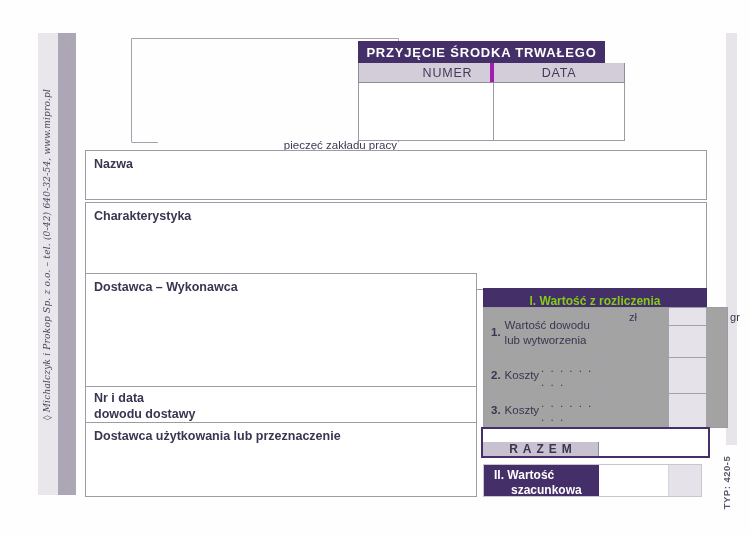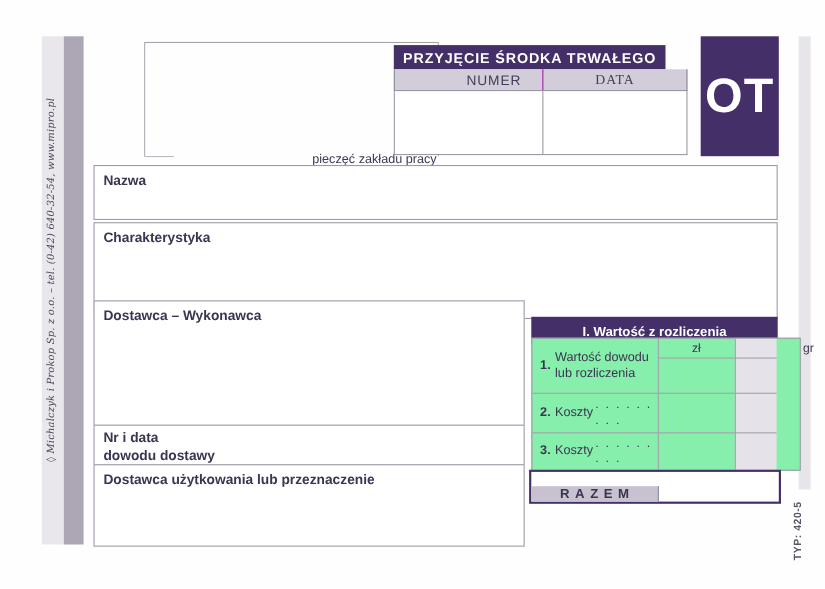--- a/index.html
+++ b/index.html
@@ -32,22 +32,22 @@
     position:absolute; left:358px; top:41px; width:247px; height:22px; background:#452f68;
     color:#ffffff; font-weight:bold; font-size:13px; letter-spacing:0.8px;
     display:flex; align-items:center; justify-content:center; box-sizing:border-box; white-space:nowrap;
   }
   .hdr-row {
     position:absolute; left:358px; top:63px; width:267px; height:20px; background:#d2cdd9;
     border-left:1px solid #8f8b9b; border-right:1px solid #8f8b9b; border-bottom:1px solid #8f8b9b;
     display:flex; box-sizing:border-box; color:#413c58; font-size:12.5px; letter-spacing:0.8px;
   }
   .hdr-row .cell { display:flex; align-items:center; justify-content:center; height:100%; box-sizing:border-box; }
-  .hdr-row .cell.numer { width:135px; border-right:1px solid #a21caf;padding-left:46px; }
-  .hdr-row .cell.data  { flex:1;font-family:Liberation Serif, serif; }
+  .hdr-row .cell.numer { width:135px; border-right:4px solid #a21caf;padding-left:46px; }
+  .hdr-row .cell.data  { flex:1; }
   .hdr-cells {
     position:absolute; left:358px; top:83px; width:267px; height:58px; background:#ffffff;
     border-left:1px solid #9e9aa6; border-right:1px solid #9e9aa6; border-bottom:1px solid #9e9aa6;
     display:flex; box-sizing:border-box;
   }
   .hdr-cells .cell { height:100%; box-sizing:border-box; }
   .hdr-cells .cell.numer { width:135px; border-right:1px solid #9e9aa6; }
   .hdr-cells .cell.data { flex:1; }
   .ot-box {
     position:absolute; left:637px; top:33px; width:71px; height:109px; background:#452f68;
@@ -60,25 +60,25 @@
     color:#3a3550; font-weight:bold; font-size:12.5px; padding:5px 8px; line-height:1.3;
   }
   .fbox-nazwa  { left:85px; top:150px; width:622px; height:50px; }
   .fbox-char   { left:85px; top:202px; width:622px; height:88px; }
   .fbox-dost   { left:85px; top:273px; width:392px; height:114px; }
   .fbox-nrdata { left:85px; top:386px; width:392px; height:37px; padding-top:3px; }
   .fbox-miejsce{ left:85px; top:422px; width:392px; height:75px; }
   
   .vbar1 {
     position:absolute; left:483px; top:288px; width:224px; height:25px; background:#452f68;
-    color:#ffffff; font-weight:bold; font-size:12px; display:flex; align-items:center; justify-content:center;
+    color:#84cc16; font-weight:bold; font-size:12px; display:flex; align-items:center; justify-content:center;
     box-sizing:border-box; white-space:nowrap;
   }
   .vtable {
-    position:absolute; left:483px; top:307px; width:245px; height:121px; background:#86efac;
+    position:absolute; left:483px; top:307px; width:245px; height:121px; background:#a3a3a3;
     border:1px solid #9e9aa6; box-sizing:border-box;
   }
   .vtable .gr-fill { position:absolute; left:184px; top:0; width:38px; height:119px; background:#e5e3e9; }
   .vline { position:absolute; top:0; width:1px; height:119px; background:#a5a1ac; }
   .hline { position:absolute; height:1px; background:#a5a1ac; }
   .zlgr-hdr { position:absolute; top:0; height:17px; display:flex; align-items:center; justify-content:center;
               font-size:11px; color:#3a3550; }
   .vrow { position:absolute; left:0; width:114px; display:flex; align-items:center; box-sizing:border-box;
           padding-left:7px; font-size:11.5px; color:#3a3550; line-height:1.25; }
   .vrow .num { font-weight:bold; margin-right:4px; }
@@ -126,21 +126,20 @@
 
   <div class="hdr-bar">PRZYJĘCIE ŚRODKA TRWAŁEGO</div>
   <div class="hdr-row">
     <div class="cell numer">NUMER</div>
     <div class="cell data">DATA</div>
   </div>
   <div class="hdr-cells">
     <div class="cell numer"></div>
     <div class="cell data"></div>
   </div>
-  <div class="ot-box">OT</div>
 
   <div class="fbox fbox-nazwa">
     <span>Nazwa</span>
   </div>
   <div class="fbox fbox-char">
     <span>Charakterystyka</span>
   </div>
   <div class="fbox fbox-nrdata">
     <span>Nr i data</span><br>
     <span>dowodu dostawy</span>
@@ -159,35 +158,44 @@
     <div class="vline" style="left:114px;"></div>
     <div class="vline" style="left:184px;"></div>
     <div class="hline" style="left:114px; top:17px; width:108px;"></div>
     <div class="hline" style="left:0; top:49px; width:222px;"></div>
     <div class="hline" style="left:0; top:85px; width:222px;"></div>
     <div class="zlgr-hdr" style="left:114px; width:70px;">zł</div>
     <div class="zlgr-hdr" style="left:184px; width:38px;padding-left:48px;">gr</div>
 
     <div class="vrow" style="top:0; height:49px;">
       <span class="num">1.</span>
-      <span><span>Wartość dowodu</span><br><span>lub rozliczenia</span></span>
+      <span><span>Wartość dowodu</span><br><span>lub wytworzenia</span></span>
     </div>
     <div class="vrow" style="top:49px; height:36px;">
       <span class="num">2.</span>
       <span>Koszty</span>
       <span class="leader">. . . . . . . . .</span>
     </div>
     <div class="vrow" style="top:85px; height:34px;">
       <span class="num">3.</span>
       <span>Koszty</span>
       <span class="leader">. . . . . . . . .</span>
     </div>
   </div>
 
   <div class="razem">
     <div class="razem-label">RAZEM</div>
     <div class="razem-zl"></div>
     <div class="razem-gr"></div>
     <div class="razem-rest"></div>
   </div>
 
+  <div class="sec2">
+    <div class="sec2-label">
+      <span>II.</span>
+      <span>Wartość</span><br>
+      <span class="ind">szacunkowa</span>
+    </div>
+    <div class="sec2-zl"></div>
+    <div class="sec2-gr"></div>
+  </div>
 
 </div>
 
 </body></html>

